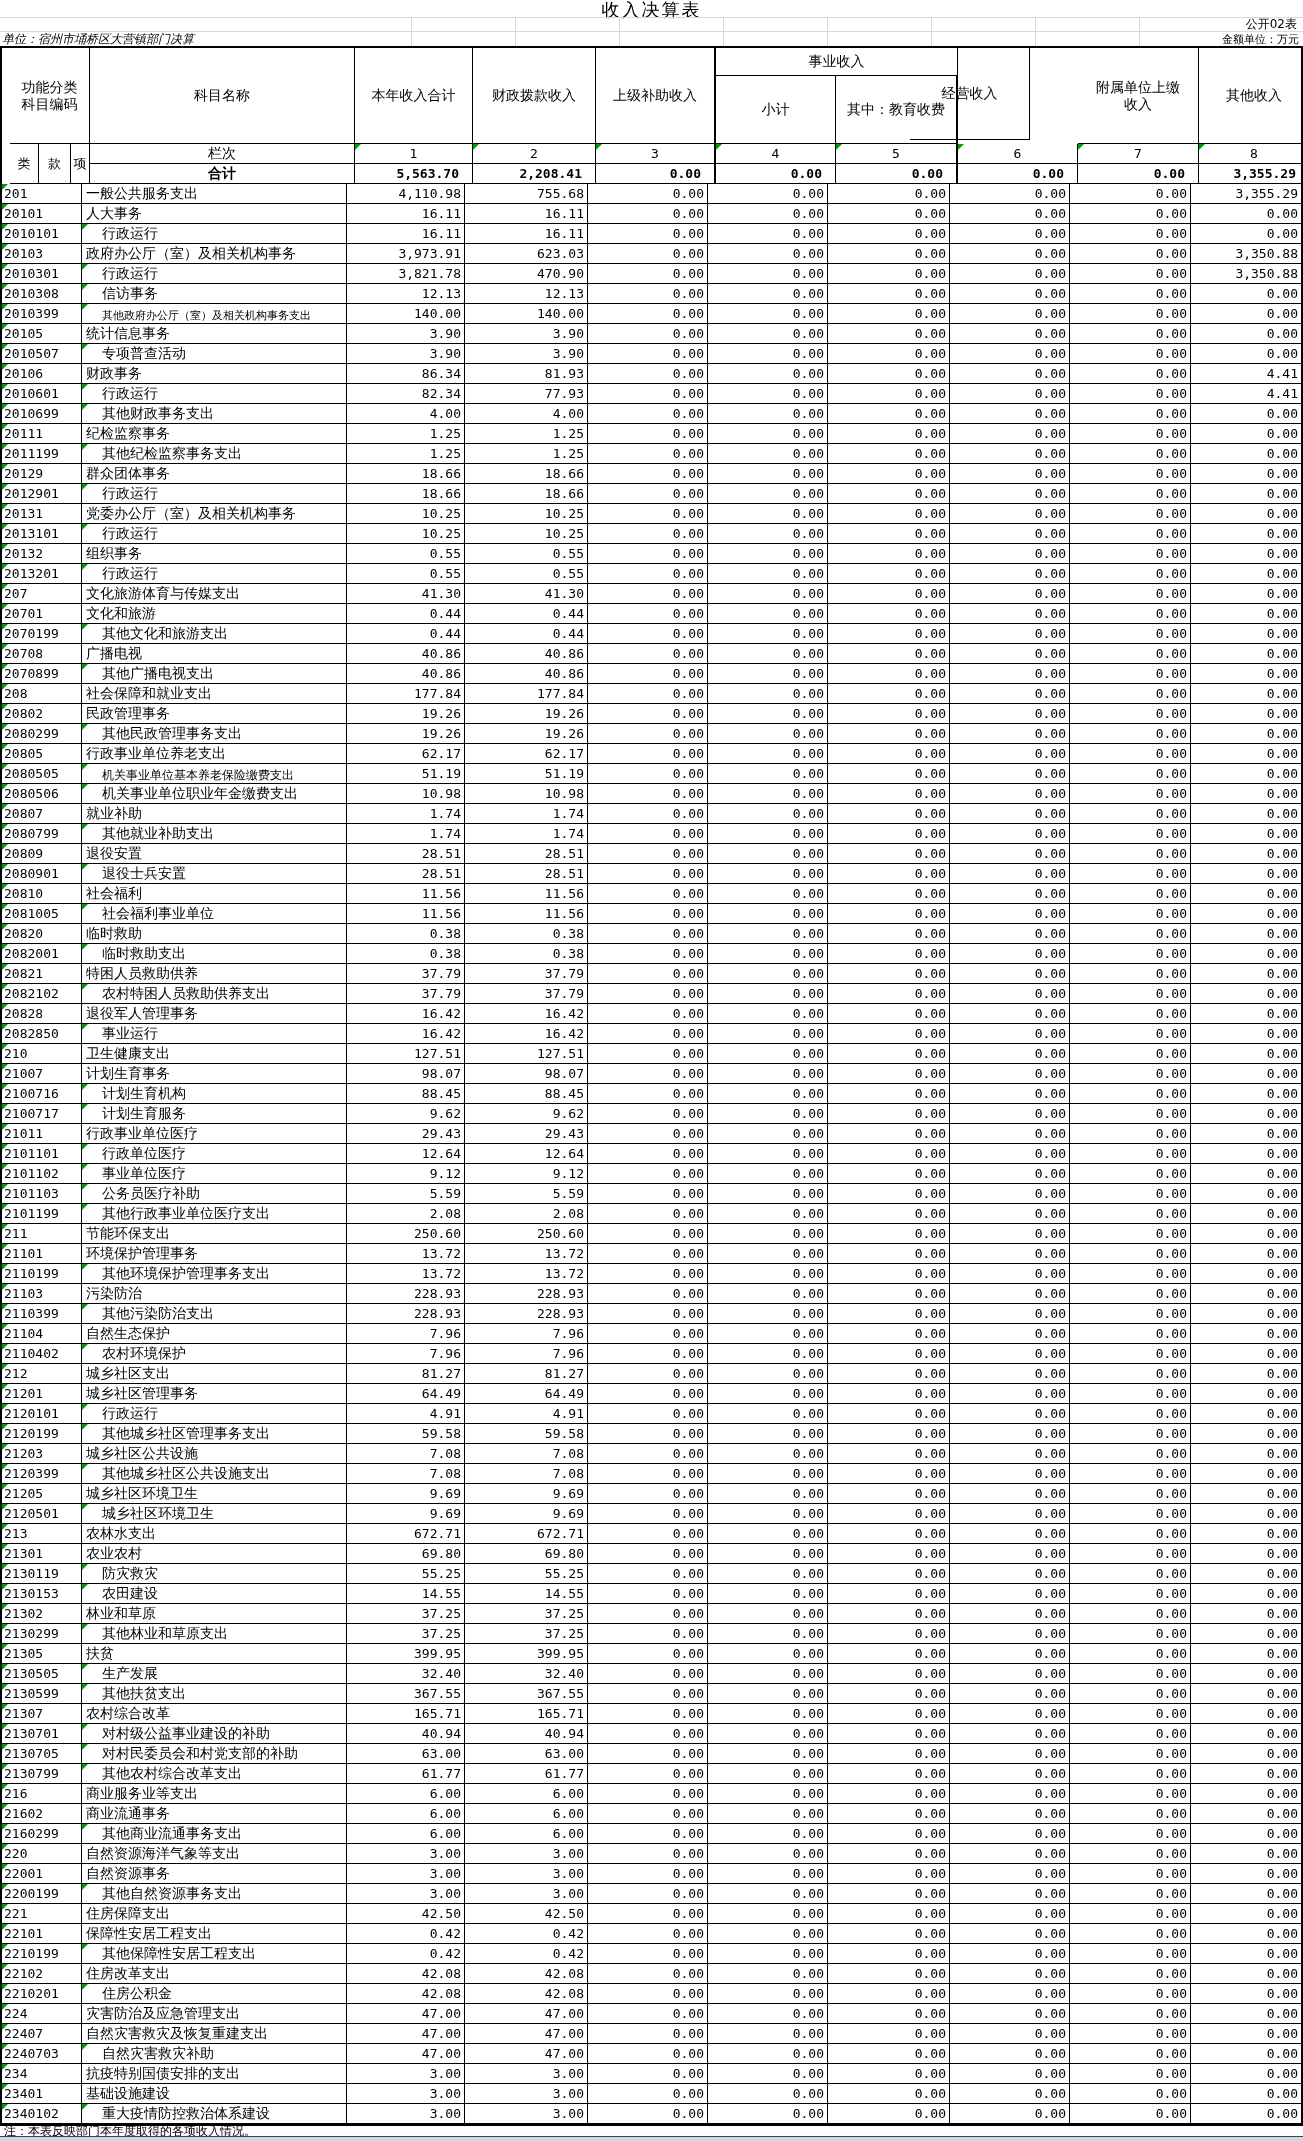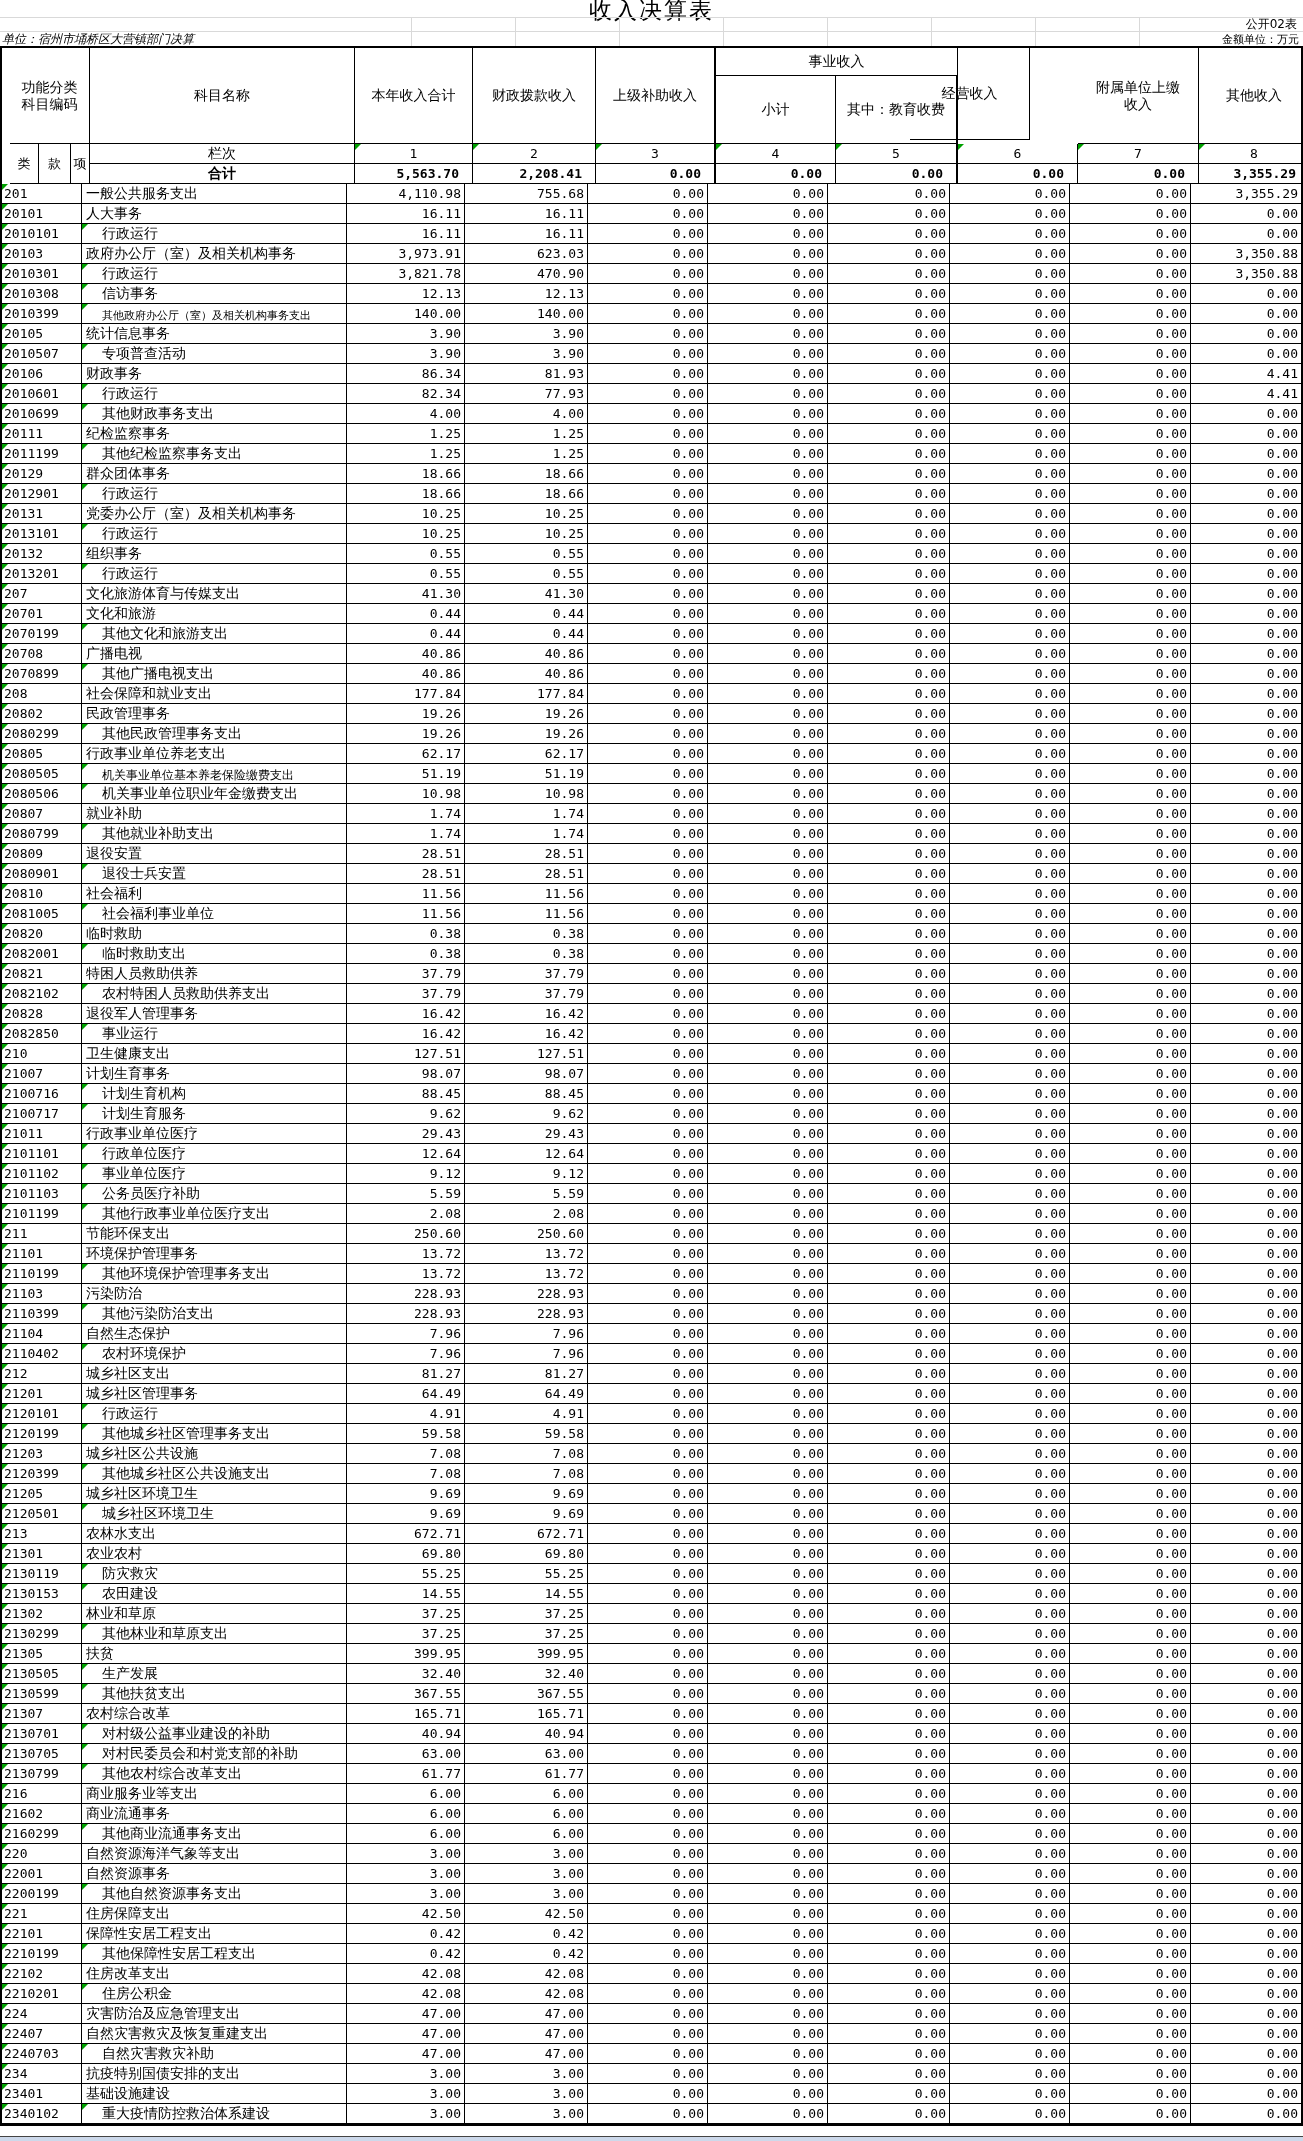--- a/index.html
+++ b/index.html
@@ -1,20 +1,20 @@
 <!DOCTYPE html>
 <html><head>
 <meta charset="utf-8">
 <style>
   html,body{margin:0;padding:0;background:#fff;}
   .page{position:relative;width:1303px;height:2141px;background:#fff;overflow:hidden;
         font-family:"DejaVu Sans","Liberation Sans",sans-serif;color:#000;}
   .abs{position:absolute;box-sizing:border-box;}
   
-  .title{left:0;top:0;width:1303px;height:18px;text-align:center;font-size:23px;line-height:20px;letter-spacing:2px;}
+  .title{left:0;top:0;width:1303px;height:18px;text-align:center;font-size:18px;line-height:20px;letter-spacing:2px;}
   .gl-h{height:1px;background:#d9d9d9;left:0;width:1303px;}
   .gl-v{width:1px;background:#d9d9d9;top:17px;height:29px;}
   .doclabel{right:6px;top:18px;height:13px;font-size:12px;line-height:13px;}
   .unitline-l{left:2px;top:32px;height:14px;font-size:12px;line-height:14px;font-style:italic;}
   .unitline-r{right:4px;top:33px;height:13px;font-size:11px;line-height:13px;}
   
   .table{left:0;top:46px;width:1303px;height:2080px;border:2px solid #000;background:#fff;}
   .thead{position:relative;width:1299px;height:136px;}
   .hc{position:absolute;box-sizing:border-box;border-right:1px solid #000;border-bottom:1px solid #000;
       display:flex;align-items:center;justify-content:center;text-align:center;
@@ -1268,16 +1268,17 @@
           <div class="cell num w3">0.00</div>
           <div class="cell num w4">0.00</div>
           <div class="cell num w5">0.00</div>
           <div class="cell num w6">0.00</div>
           <div class="cell num w7">0.00</div>
           <div class="cell num w8">0.00</div>
         </div>
       </div>
   </div>
 
+  <div class="abs note">注：本表反映部门本年度取得的各项收入情况。</div>
   <div class="abs noteline"></div>
   <div class="abs strip"></div>
 
 </div>
 
 </body></html>

